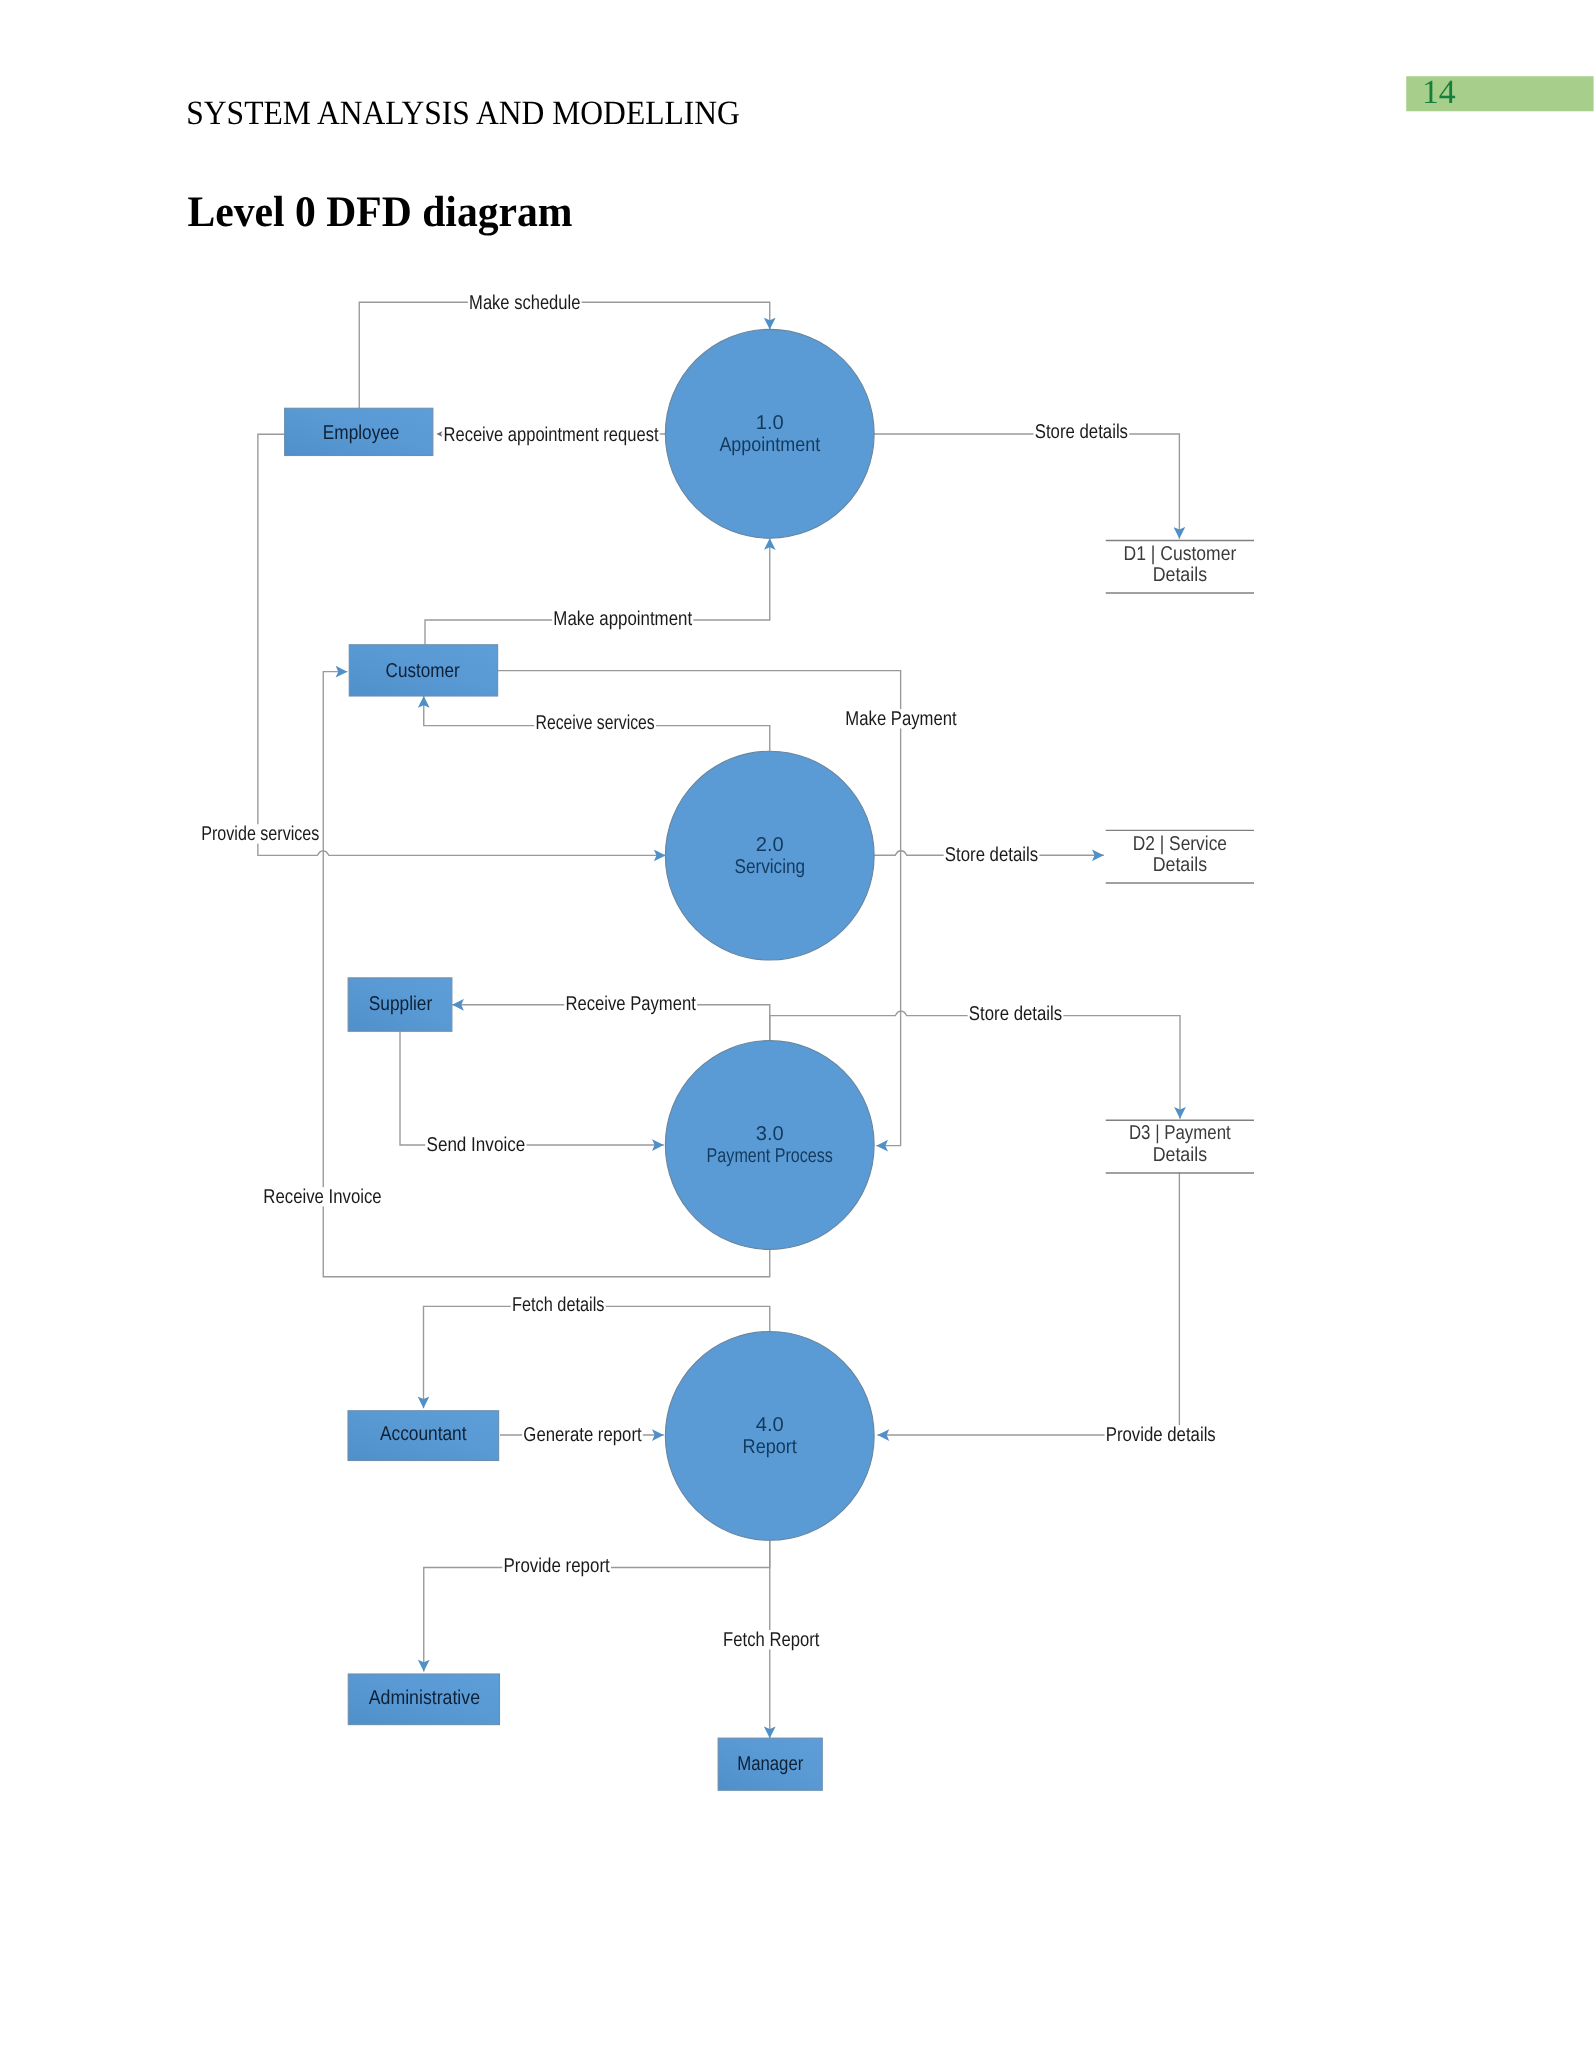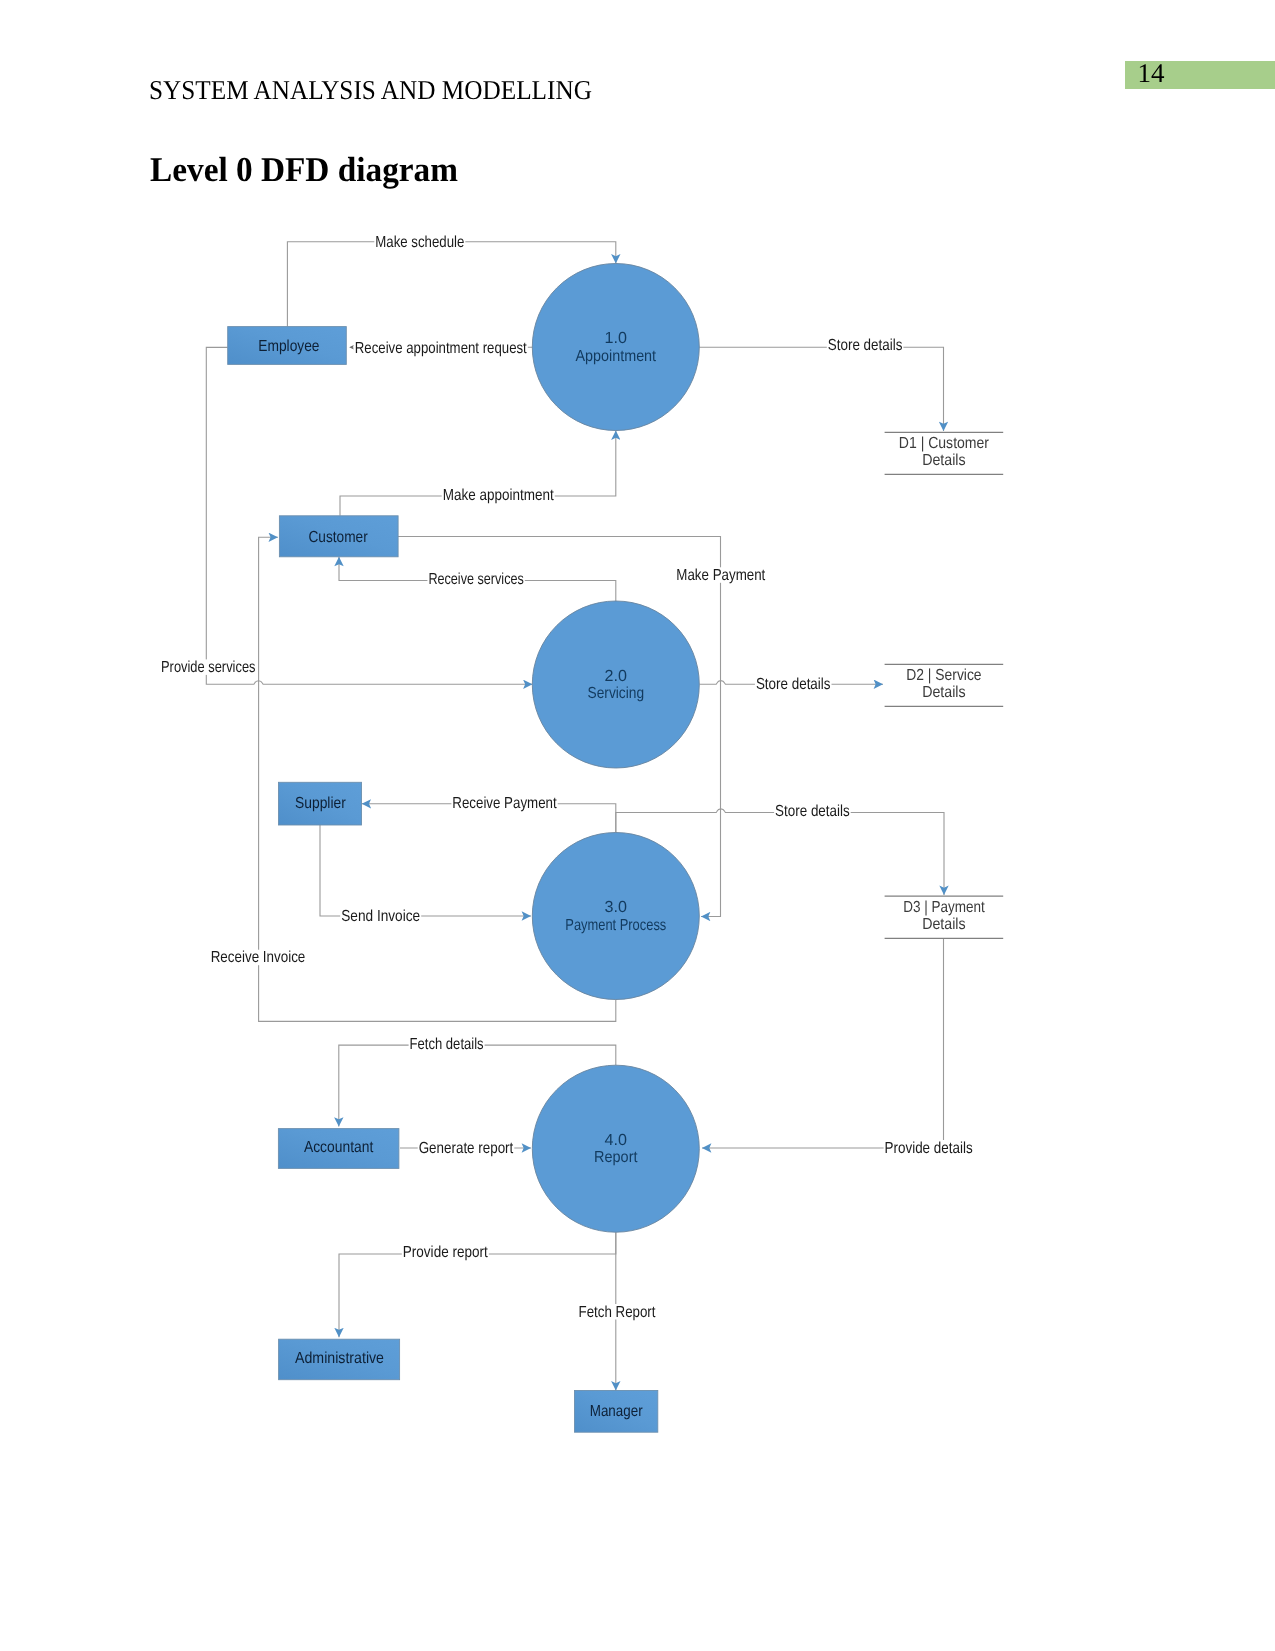--- a/index.html
+++ b/index.html
@@ -1,21 +1,21 @@
 <!DOCTYPE html>
 <html><head>
 <meta charset="utf-8">
 <title>Level 0 DFD diagram</title>
 <style>
   html,body{margin:0;padding:0;}
   body{width:1275px;height:1651px;background:#ffffff;overflow:hidden;
        font-family:"Liberation Serif",serif;-webkit-font-smoothing:antialiased;font-smooth:always;text-rendering:geometricPrecision;}
   .page{position:relative;width:1275px;height:1651px;background:#fff;}
   .pagenum-band{position:absolute;left:1125px;top:60.5px;width:150px;height:28px;background:#a7ce8b;}
-  .pagenum-text{position:absolute;left:1137.5px;top:61px;height:28px;color:#000000;font-size:27px;
+  .pagenum-text{position:absolute;left:1137.5px;top:61px;height:28px;color:#15803d;font-size:27px;
       font-family:"Liberation Serif",serif;line-height:25px;}
   .header-title{position:absolute;left:149px;top:74.8px;font-size:27.3px;color:#000;white-space:nowrap;transform:scaleX(0.925);transform-origin:0 0;}
   .section-title{position:absolute;left:149.5px;top:150.2px;font-size:34.8px;font-weight:bold;color:#000;white-space:nowrap;transform:scaleX(0.957);transform-origin:0 0;}
   .dfd{position:absolute;left:0;top:0;}
   .conn path{fill:none;stroke:#9a9a9a;stroke-width:1.1;}
   .datastores line{stroke:#808080;stroke-width:1.2;}
   text{font-family:"Liberation Sans",sans-serif;-webkit-font-smoothing:antialiased;}
   .dslab{font-size:16px;fill:#3b3b3b;}
   .entlab{font-size:16px;fill:#0d2036;}
   .proclab{font-size:16px;fill:#123a5e;}

